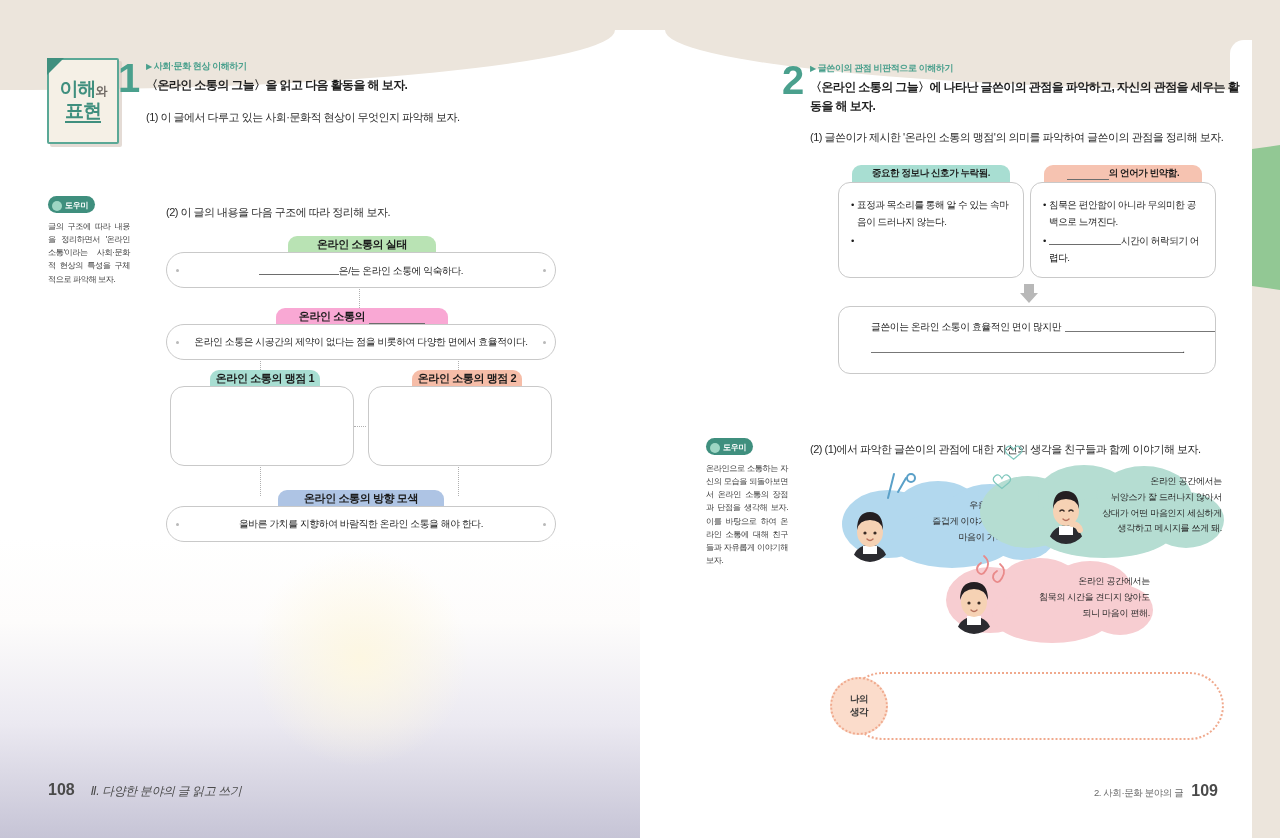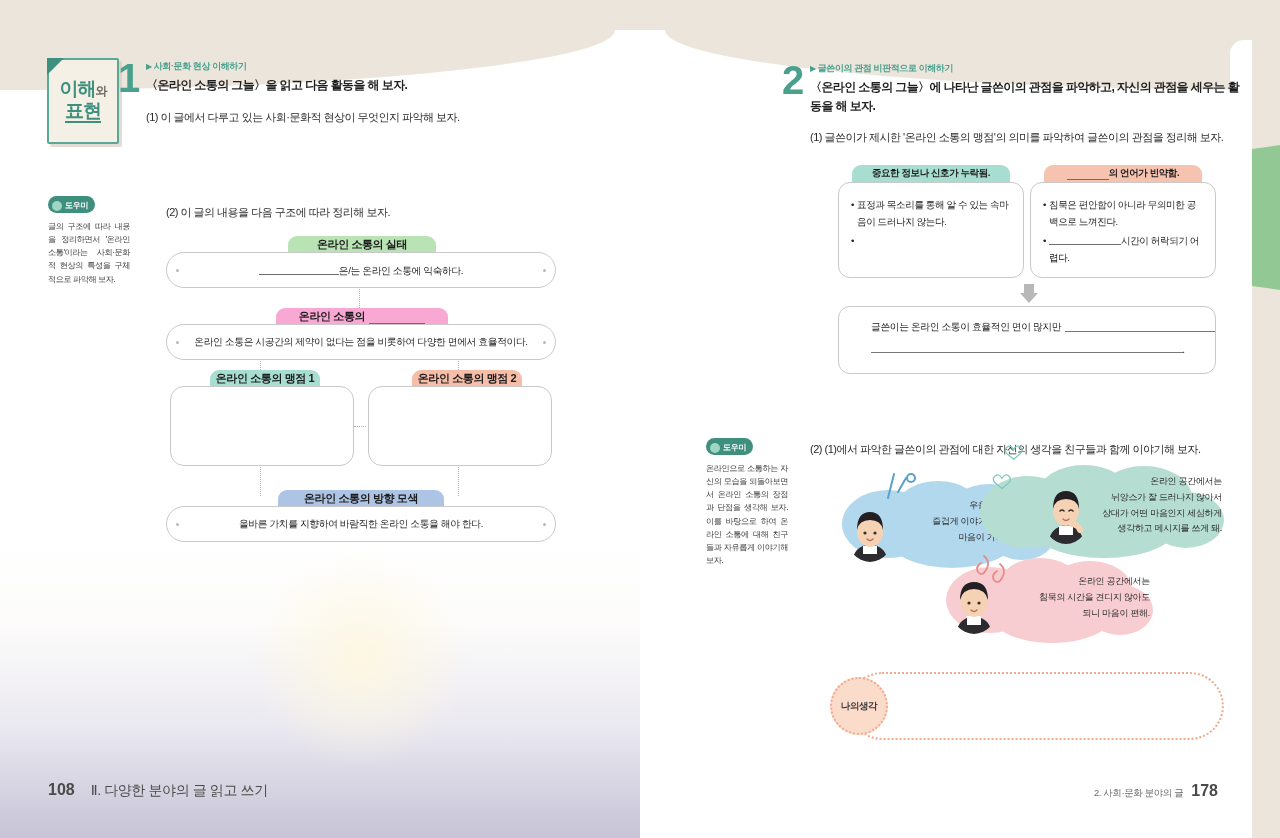--- a/index.html
+++ b/index.html
@@ -171,21 +171,21 @@
   }
   .doodle{position:absolute;}
 
   
   .mythought-box{
     position:absolute;border:2px dotted #f0a98d;border-radius:34px;background:#fff;
   }
   .mythought-bubble{
     position:absolute;width:54px;height:54px;border-radius:50%;
     background:#fbdccb;border:2px dotted #f0a98d;
-    display:flex;flex-direction:row;align-items:center;justify-content:center;
+    display:flex;flex-direction:column;align-items:center;justify-content:center;
     font-size:9.5px;font-weight:bold;color:#3a3a3a;letter-spacing:-.4px;line-height:1.35;
   }
 
   
   .illus{
     position:absolute;left:0;bottom:0;width:640px;height:300px;overflow:hidden;
   }
   .illus-bg{
     position:absolute;inset:0;
     background:linear-gradient(180deg,#ffffff 0%,#fdfcfb 28%,#ebe9f1 62%,#c6c4d6 100%);
@@ -193,21 +193,21 @@
   .illus-glow{
     position:absolute;left:250px;top:10px;width:220px;height:220px;border-radius:50%;
     background:radial-gradient(circle,#fdf7e2 0%,rgba(253,247,226,0) 70%);
   }
 
   
   .footer-l{
     position:absolute;left:48px;bottom:38px;display:flex;align-items:baseline;gap:16px;z-index:20;
   }
   .footer-l .pg{font-size:16px;font-weight:bold;color:#4a4a4a;}
-  .footer-l .tx{font-size:14px;color:#4a4a4a;letter-spacing:-.4px;}
+  .footer-l .tx{font-size:12px;color:#4a4a4a;letter-spacing:-.4px;font-style:italic;}
   .footer-r{
     position:absolute;right:62px;bottom:38px;display:flex;align-items:baseline;gap:8px;
   }
   .footer-r .tx{font-size:9.5px;color:#6a6a6a;letter-spacing:-.4px;}
   .footer-r .pg{font-size:16px;font-weight:bold;color:#4a4a4a;}
 </style>
 </head>
 <body>
 
 <div class="page">
@@ -510,16 +510,16 @@
     <div class="mythought-box" style="left:208px;top:672px;width:372px;height:64px;">
       <span></span>
     </div>
     <div class="mythought-bubble" style="left:190px;top:677px;">
       <span>나의</span>
       <span>생각</span>
     </div>
 
     <div class="footer-r">
       <span class="tx">2. 사회·문화 분야의 글</span>
-      <span class="pg">178</span>
+      <span class="pg">109</span>
     </div>
   </div>
 </div>
 
 </body></html>

